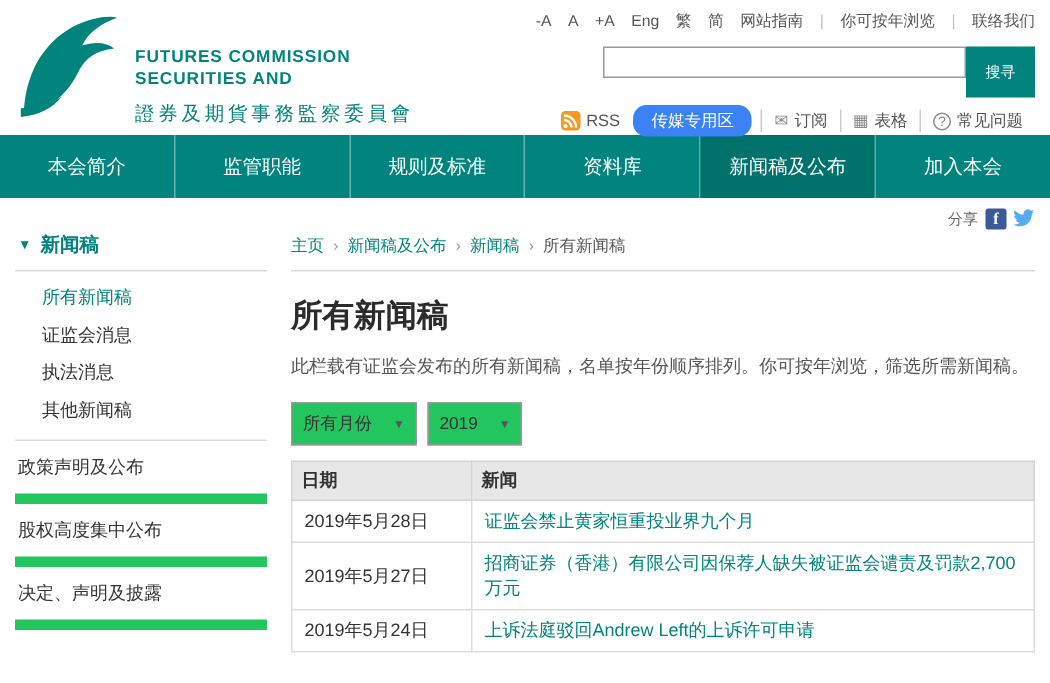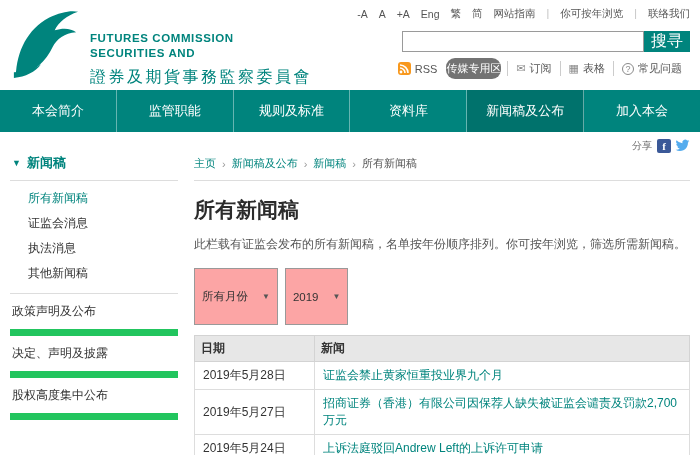--- a/index.html
+++ b/index.html
@@ -5,40 +5,40 @@
   *{margin:0;padding:0;box-sizing:border-box}
   html,body{width:700px;height:455px}
   body{font-family:"Liberation Sans","DejaVu Sans",sans-serif;background:#fff;overflow:hidden;position:relative;color:#333}
   a{text-decoration:none;color:inherit;cursor:pointer}
 
   
   .hdr{position:relative;height:90px;background:#fff}
   .logo-block{position:absolute;left:10px;top:5px;display:flex;align-items:flex-start;cursor:pointer}
   .org-text{margin-left:10px;margin-top:26px}
   .org-en{color:#00847D;font-size:11.5px;font-weight:bold;letter-spacing:.6px;line-height:1.3}
-  .org-zh{color:#00847D;font-size:16px;letter-spacing:2.5px;margin-top:6px}
+  .org-zh{color:#00847D;font-size:13px;letter-spacing:2.5px;margin-top:6px}
 
   .toplinks{position:absolute;top:7px;right:10px;display:flex;align-items:center;font-size:10.5px;color:#555}
   .toplinks a{margin-left:11px;color:#555}
   .toplinks a.sep::before{content:"|";color:#c2c2c2;margin-right:11px}
 
   .searchrow{position:absolute;top:31px;right:10px;display:flex;width:288px}
   .search-input{flex:1;height:21px;border:1px solid #9a9a9a;padding:0 5px;font-size:11px;outline:none}
-  .search-btn{width:46px;height:21px;background:#00847D;color:#fff;border:0;font-size:16px;cursor:pointer}
+  .search-btn{width:46px;height:34px;background:#00847D;color:#fff;border:0;font-size:10px;cursor:pointer}
 
   .radiorow{position:absolute;top:57px;right:10px;width:288px;display:flex;align-items:center;font-size:10.5px;color:#444}
   .radiorow label{display:flex;align-items:center;margin-right:12px;cursor:pointer}
   .radiorow input{width:10px;height:10px;margin-right:3px;accent-color:#555}
   .adv-link{margin-left:auto;color:#777}
 
-  .utilrow{position:absolute;top:58px;right:10px;display:flex;align-items:center;font-size:11px;color:#555}
+  .utilrow{position:absolute;top:70px;right:10px;display:flex;align-items:center;font-size:11px;color:#555}
   .rss-link{display:flex;align-items:center;margin-right:9px;color:#555}
   .rss-ico{width:13px;height:13px;background:#F8981D;border-radius:3px;margin-right:4px;position:relative}
   .rss-ico svg{position:absolute;left:1.5px;top:1.5px}
-  .media-btn{background:#737373;color:#fff;border:0;border-radius:9px;padding:3px 0;font-size:11px;margin-right:6px;cursor:pointer}
+  .media-btn{background:#3b82f6;color:#fff;border:0;border-radius:9px;padding:3px 12px;font-size:11px;margin-right:6px;cursor:pointer}
   .util-link{display:flex;align-items:center;color:#555;padding:0 8px;border-left:1px solid #ccc}
   .util-ico{margin-right:4px;color:#8a8a8a;font-size:11px}
   .q-ico{display:inline-block;width:12px;height:12px;border:1px solid #8a8a8a;border-radius:50%;font-size:9px;line-height:11px;text-align:center;color:#8a8a8a;margin-right:4px}
 
   
   .nav{display:flex;height:42px;background:#00847D}
   .nav a{flex:1;display:flex;align-items:center;justify-content:center;color:#fff;font-size:13px;border-right:1px solid rgba(255,255,255,.4)}
   .nav a:last-child{border-right:0}
   .nav a.active{background:#00726C}
 
@@ -60,21 +60,21 @@
 
   .breadcrumb{display:flex;align-items:center;font-size:11px;padding:3px 0 9px;border-bottom:1px solid #ddd}
   .breadcrumb a{color:#00847D}
   .breadcrumb .bsep{color:#999;margin:0 6px}
   .breadcrumb .cur{color:#555}
 
   .page-title{font-size:21px;font-weight:bold;color:#2b2b2b;margin:15px 0 12px}
   .page-desc{font-size:12px;color:#555;margin-bottom:15px}
 
   .filters{display:flex;margin-bottom:10px}
-  .sel{display:inline-flex;align-items:center;border:1px solid #999;background:#fca5a5;font-size:11.5px;color:#333;padding:20px 7px;margin-right:7px;cursor:pointer}
+  .sel{display:inline-flex;align-items:center;border:1px solid #999;background:#22c55e;font-size:11.5px;color:#333;padding:6px 7px;margin-right:7px;cursor:pointer}
   .sel .arrow{font-size:8px;color:#555;margin-left:14px}
 
   table{width:100%;border-collapse:collapse;font-size:12px}
   th{background:#E7E7E7;border:1px solid #d3d3d3;padding:4px 6px;font-weight:bold;color:#333;text-align:left}
   td{border:1px solid #ddd;padding:5px 8px;vertical-align:middle}
   td.c-date{width:120px;color:#333;white-space:nowrap}
   td.c-news a{color:#00847D}
 </style>
 </head>
 <body>
@@ -155,22 +155,22 @@
       <span class="chev">▼</span>
       <span>新闻稿</span>
     </div>
     <div class="side-sub">
       <a class="active">所有新闻稿</a>
       <a>证监会消息</a>
       <a>执法消息</a>
       <a>其他新闻稿</a>
     </div>
     <a class="side-item">政策声明及公布</a>
+    <a class="side-item">股权高度集中公布</a>
     <a class="side-item">决定、声明及披露</a>
-    <a class="side-item">股权高度集中公布</a>
   </div>
 
   <div class="main">
 
     <div class="share-row">
       <span class="lbl">分享</span>
       <span class="fb-ico">f</span>
       <span class="tw-ico">
         <svg width="15" height="15" viewBox="0 0 24 24" fill="#55ACEE">
           <path d="M23 5c-.8.4-1.7.6-2.6.8A4.5 4.5 0 0 0 22.4 3c-.9.5-1.9.9-2.9 1.1a4.5 4.5 0 0 0-7.7 4.1A12.8 12.8 0 0 1 2.5 3.5a4.5 4.5 0 0 0 1.4 6 4.4 4.4 0 0 1-2-.5v.1a4.5 4.5 0 0 0 3.6 4.4 4.6 4.6 0 0 1-2 .1 4.5 4.5 0 0 0 4.2 3.1A9 9 0 0 1 1 18.6a12.7 12.7 0 0 0 6.9 2c8.3 0 12.8-6.9 12.8-12.8v-.6A9.2 9.2 0 0 0 23 5z"></path>

